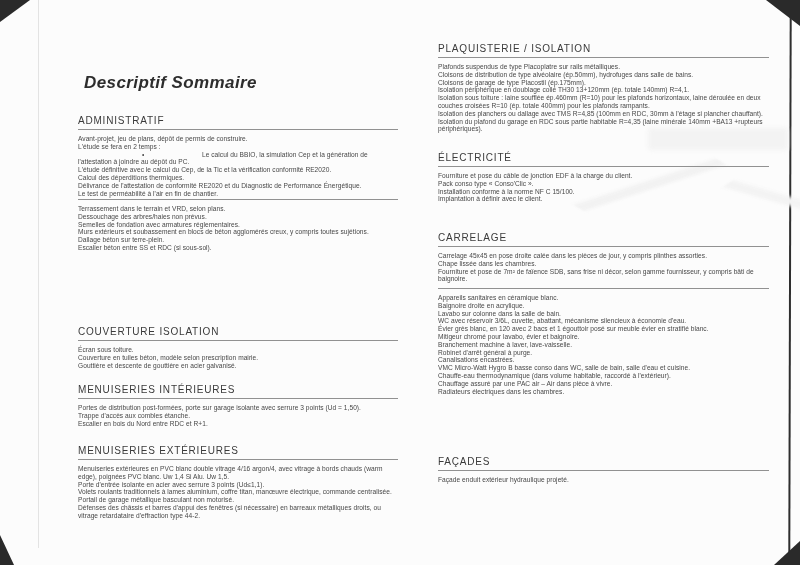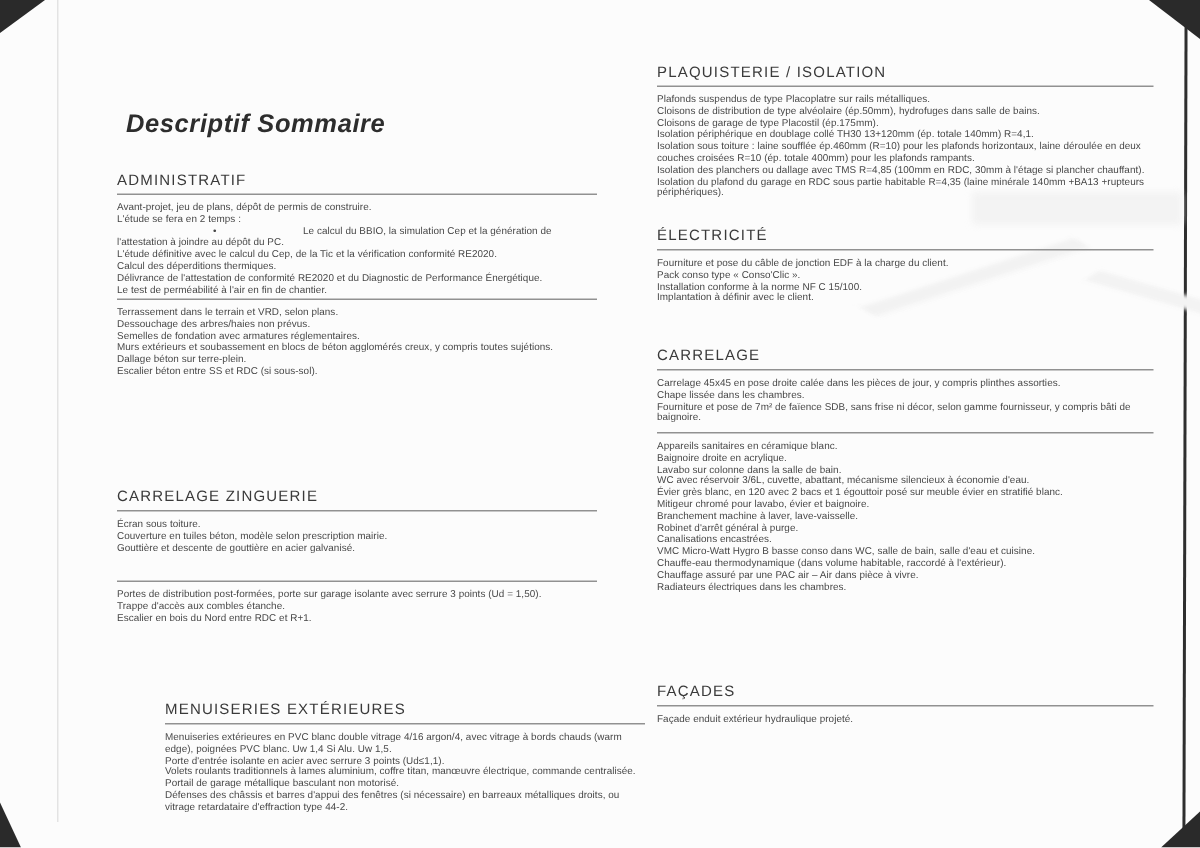--- a/index.html
+++ b/index.html
@@ -68,37 +68,38 @@
       <div class="sec-body">
         <div class="line">Terrassement dans le terrain et VRD, selon plans.</div>
         <div class="line">Dessouchage des arbres/haies non prévus.</div>
         <div class="line">Semelles de fondation avec armatures réglementaires.</div>
         <div class="line">Murs extérieurs et soubassement en blocs de béton agglomérés creux, y compris toutes sujétions.</div>
         <div class="line">Dallage béton sur terre-plein.</div>
         <div class="line">Escalier béton entre SS et RDC (si sous-sol).</div>
       </div>
     </section>
     <section class="doc-section" style="top: 326px;">
-      <h2>CARRELAGE ZINGUERIE</h2>
+      <h2>COUVERTURE ISOLATION</h2>
       <div class="rule"></div>
       <div class="sec-body">
         <div class="line">Écran sous toiture.</div>
         <div class="line">Couverture en tuiles béton, modèle selon prescription mairie.</div>
         <div class="line">Gouttière et descente de gouttière en acier galvanisé.</div>
       </div>
     </section>
     <section class="doc-section" style="top: 384px;">
+      <h2>MENUISERIES INTÉRIEURES</h2>
       <div class="rule"></div>
       <div class="sec-body">
         <div class="line">Portes de distribution post-formées, porte sur garage isolante avec serrure 3 points (Ud = 1,50).</div>
         <div class="line">Trappe d'accès aux combles étanche.</div>
         <div class="line">Escalier en bois du Nord entre RDC et R+1.</div>
       </div>
     </section>
-    <section class="doc-section" style="top: 468px; margin-left: 32px;">
+    <section class="doc-section" style="top: 445px;">
       <h2>MENUISERIES EXTÉRIEURES</h2>
       <div class="rule"></div>
       <div class="sec-body">
         <div class="line">Menuiseries extérieures en PVC blanc double vitrage 4/16 argon/4, avec vitrage à bords chauds (warm edge), poignées PVC blanc. Uw 1,4 Si Alu. Uw 1,5.</div>
         <div class="line">Porte d'entrée isolante en acier avec serrure 3 points (Ud≤1,1).</div>
         <div class="line">Volets roulants traditionnels à lames aluminium, coffre titan, manœuvre électrique, commande centralisée.</div>
         <div class="line">Portail de garage métallique basculant non motorisé.</div>
         <div class="line">Défenses des châssis et barres d'appui des fenêtres (si nécessaire) en barreaux métalliques droits, ou vitrage retardataire d'effraction type 44-2.</div>
       </div>
     </section>

